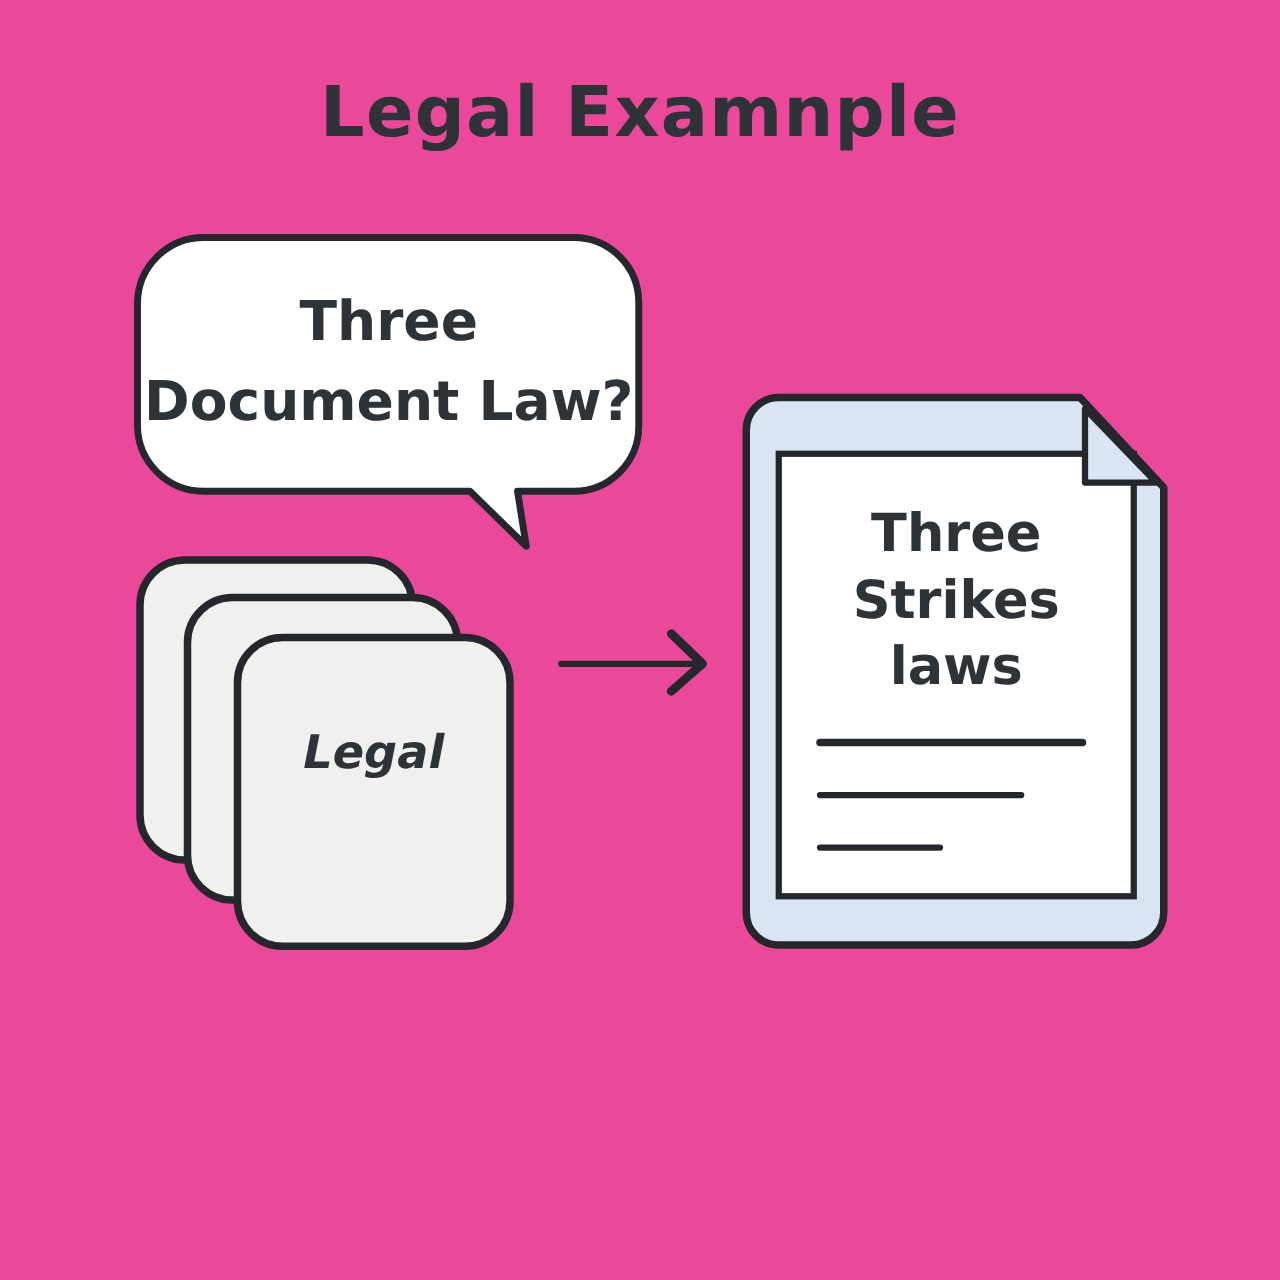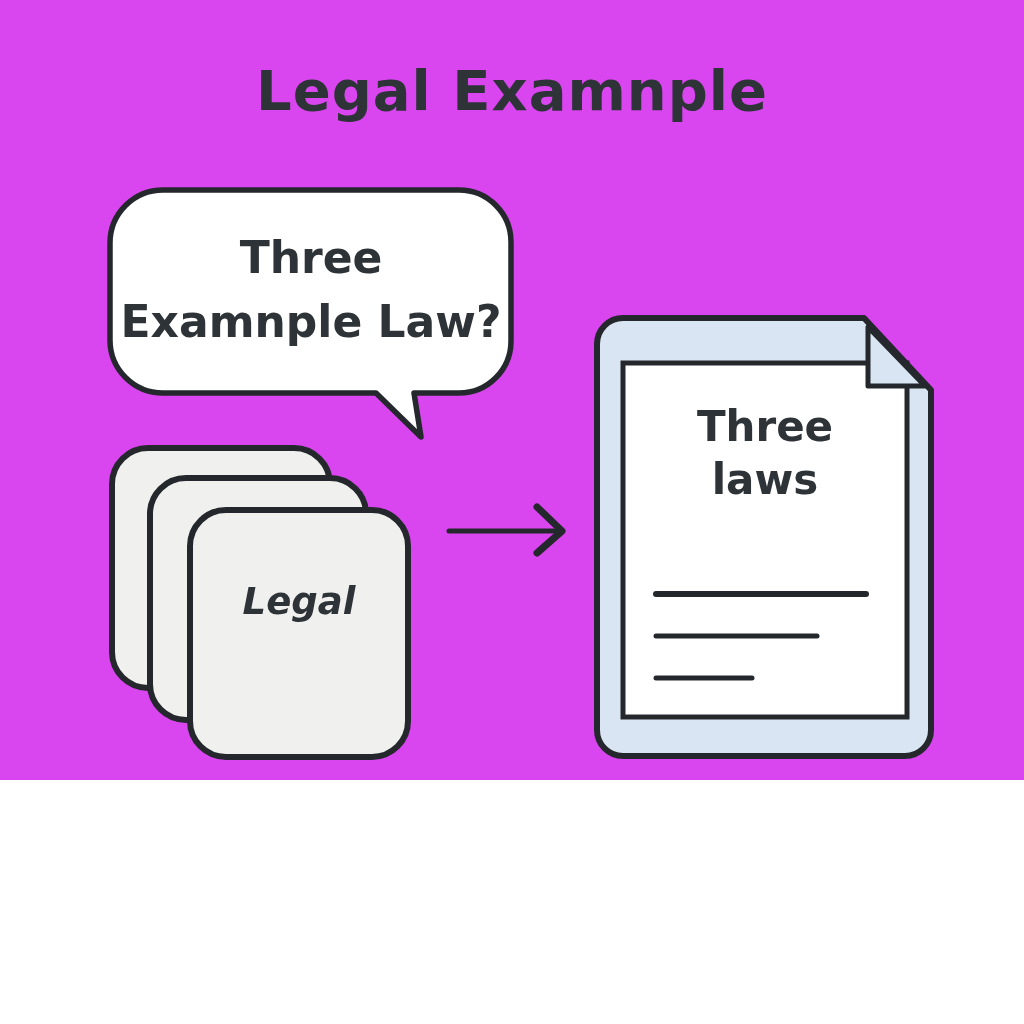--- a/index.html
+++ b/index.html
@@ -3,22 +3,22 @@
 <meta charset="utf-8">
 <style>
   html, body {
     margin: 0;
     padding: 0;
     background: #ffffff;
   }
   .canvas {
     position: relative;
     width: 1024px;
-    height: 780px;
-    background: #d946ef;
+    height: 1024px;
+    background: #ec4899;
     overflow: hidden;
     font-family: "DejaVu Sans", sans-serif;
   }
   .artwork {
     position: absolute;
     left: 0;
     top: 0;
   }
   .txt {
     position: absolute;
@@ -90,25 +90,26 @@
       <path d="M 656,594 H 866" stroke-width="6"></path>
       <path d="M 656,636 H 817" stroke-width="5"></path>
       <path d="M 656,678 H 752" stroke-width="5"></path>
     </g>
   </svg>
 
   <div class="txt title">Legal Examnple</div>
 
   <div class="txt bubble-text">
     <span class="line">Three</span>
-    <span class="line">Examnple Law?</span>
+    <span class="line">Document Law?</span>
   </div>
 
   <div class="txt stack-label">
     <span class="line">Legal</span>
   </div>
 
   <div class="txt doc-title">
     <span class="line">Three</span>
+    <span class="line">Strikes</span>
     <span class="line">laws</span>
   </div>
 
 </div>
 
 </body></html>

